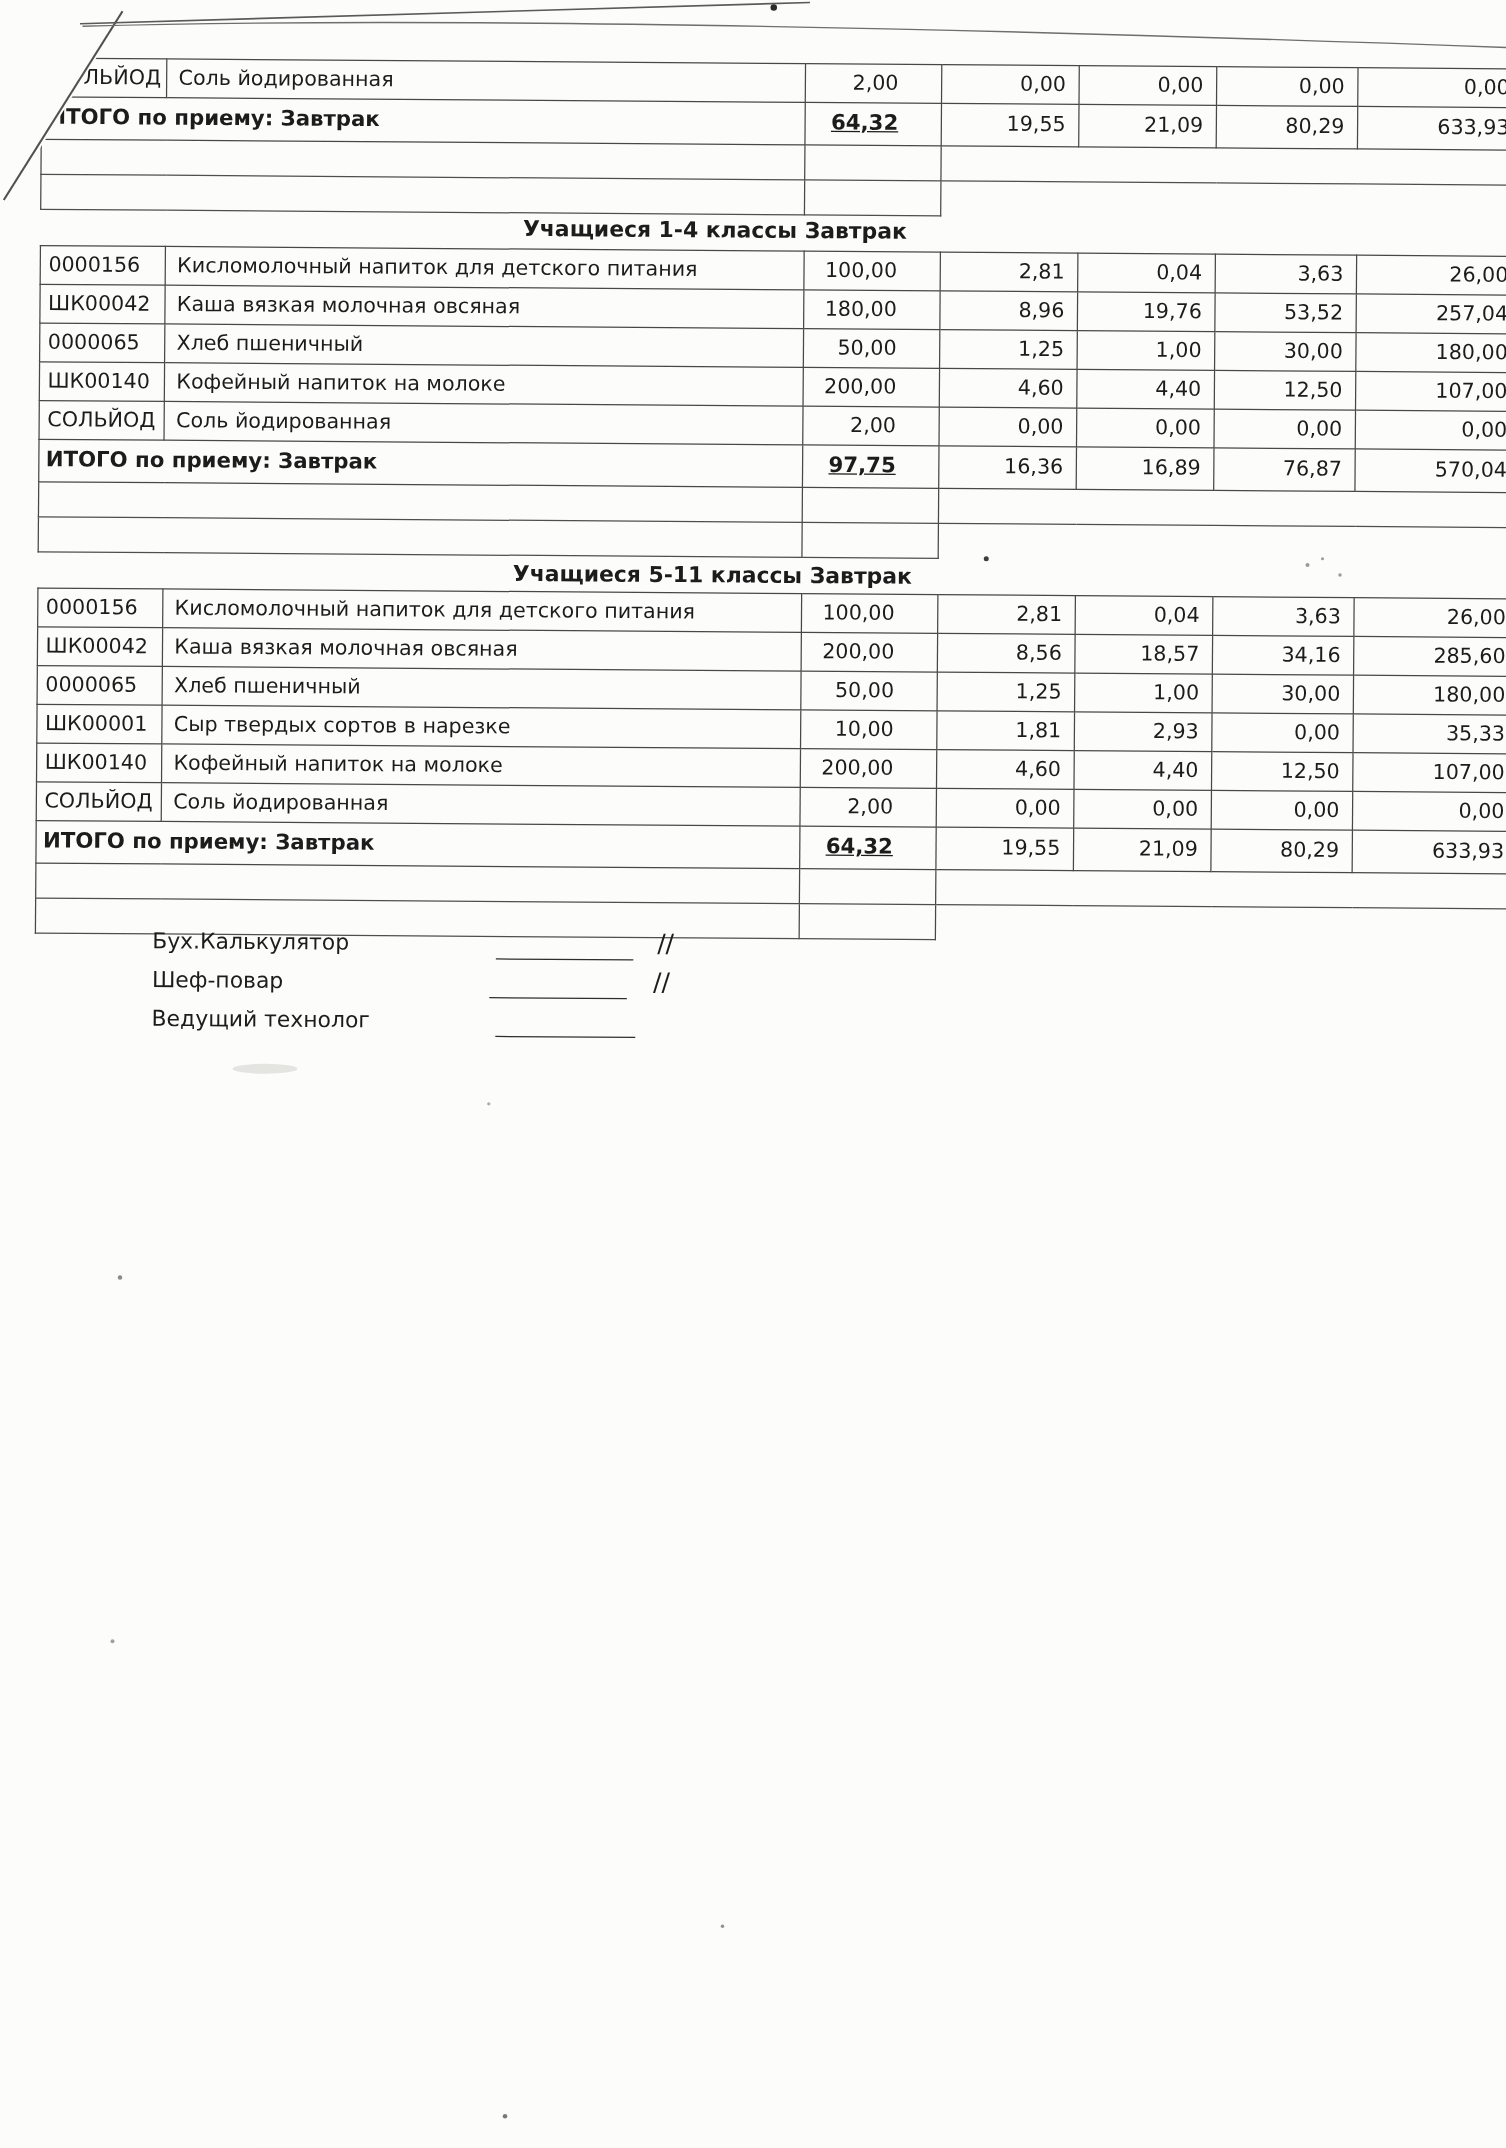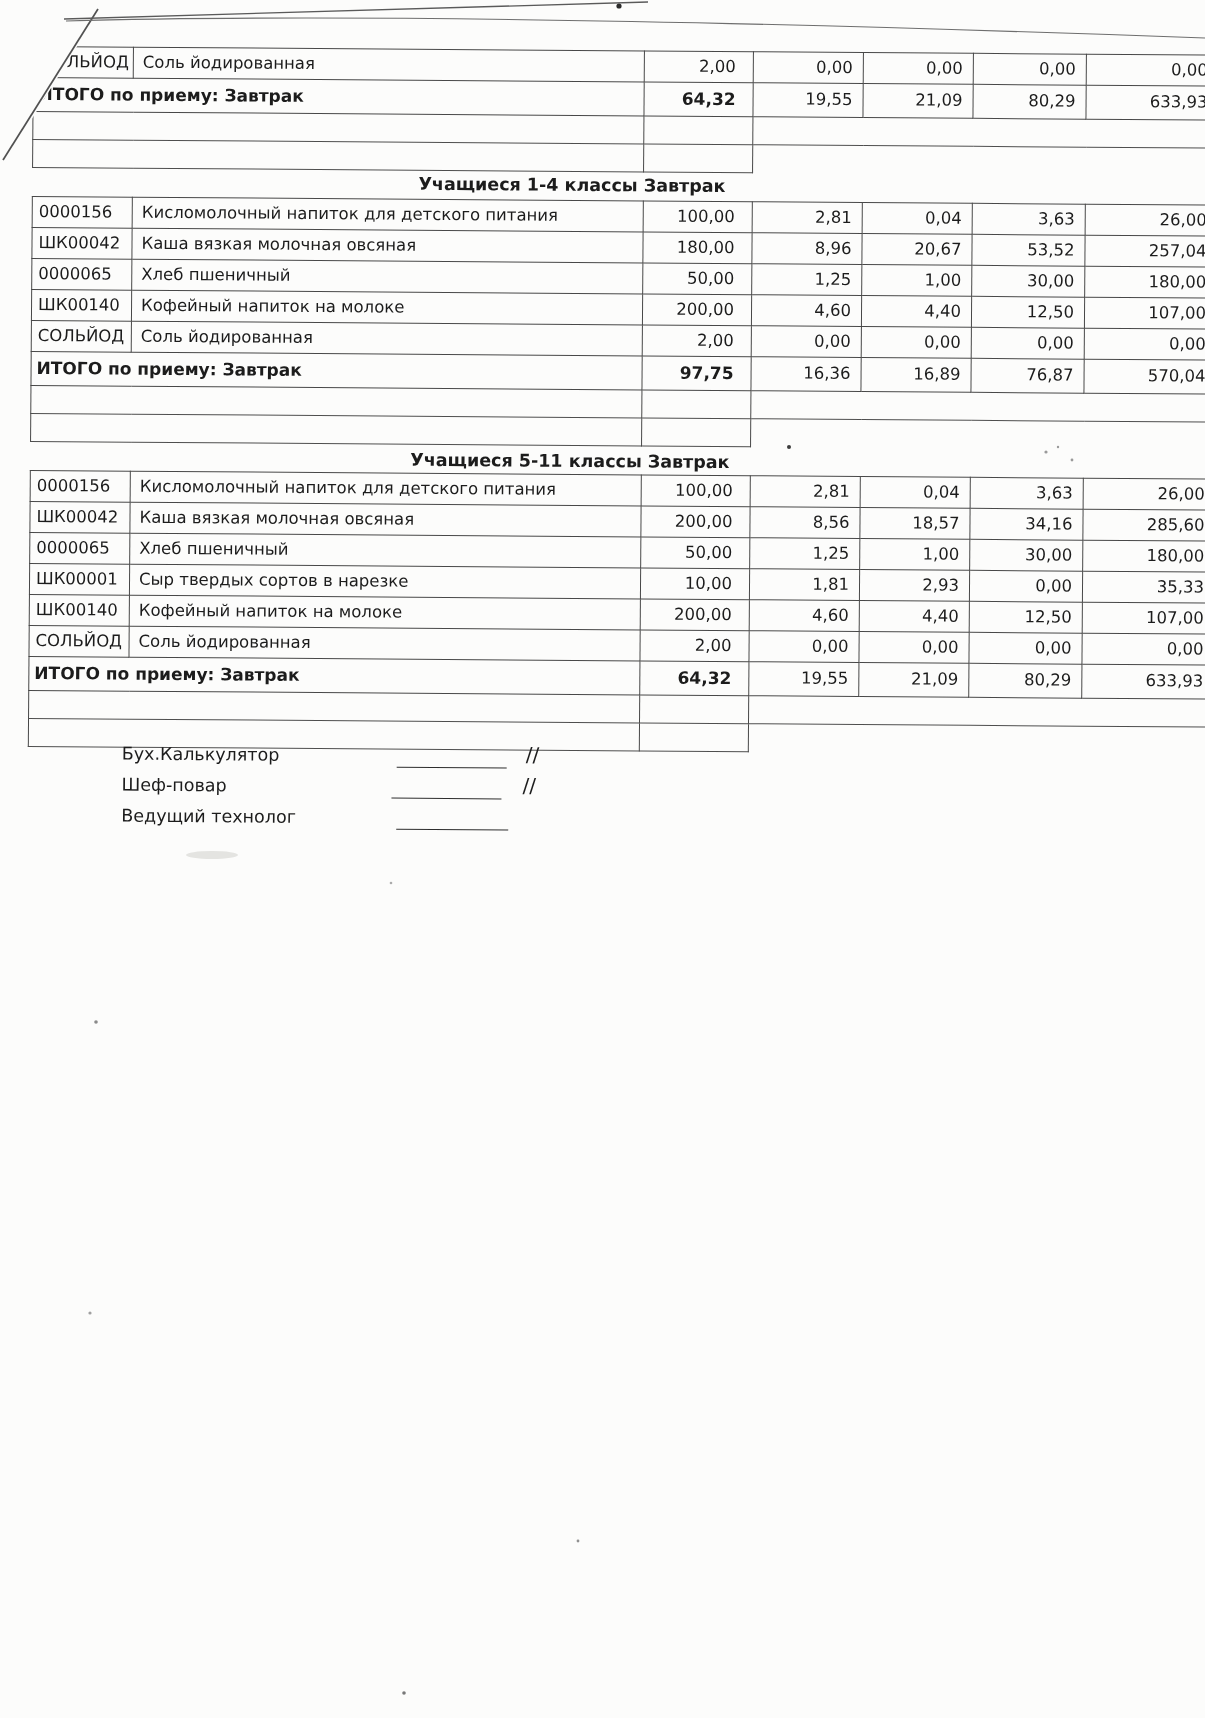--- a/index.html
+++ b/index.html
@@ -27,25 +27,25 @@
   .doc-table td{
     border:1.45px solid #484848;
     font-size:16.5px;line-height:1;vertical-align:middle;
     padding:0;height:30px;white-space:nowrap;overflow:visible;
   }
   .doc-table tr.total-row td{height:33px;}
   .doc-table td.code{padding-left:6px;margin-left:12px;}
   .doc-table td.code-cut{text-align:right;padding-right:4px;}
   .doc-table td.name{padding-left:9px;}
   .doc-table td.num{text-align:right;}
-  .doc-table td.qty{padding-right:17px;}
+  .doc-table td.qty{padding-right:34px;}
   .doc-table td.v{padding-right:10px;}
   .doc-table td.last{padding-right:92px;}
   .doc-table td.total-label{font-weight:bold;font-size:17px;padding-left:5px;}
-  .doc-table td.b{font-weight:bold;font-size:17px;}
+  .doc-table td.b{font-weight:bold;font-size:17px;text-decoration:underline;}
   
   .doc-table tr.row-empty td{border:none;height:27px;}
   .doc-table tr.row-empty td.c-left{border-left:1.45px solid #484848;border-right:1.45px solid #484848;}
   .doc-table tr.row-empty td.c-qty{border-right:1.45px solid #484848;}
   .doc-table tr.row-empty-a td{border-bottom:1.45px solid #4e4e4e;}
   .doc-table tr.row-empty-b td.c-left,
   .doc-table tr.row-empty-b td.c-qty{border-bottom:1.45px solid #4e4e4e;}
   
   .tbl-title{
     position:absolute;left:33px;width:1080px;
@@ -126,21 +126,21 @@
         <td class="num v">2,81</td>
         <td class="num v">0,04</td>
         <td class="num v">3,63</td>
         <td class="num last">26,00</td>
       </tr>
       <tr>
         <td class="code">ШК00042</td>
         <td class="name">Каша вязкая молочная овсяная</td>
         <td class="num qty">180,00</td>
         <td class="num v">8,96</td>
-        <td class="num v">20,67</td>
+        <td class="num v">19,76</td>
         <td class="num v">53,52</td>
         <td class="num last">257,04</td>
       </tr>
       <tr>
         <td class="code">0000065</td>
         <td class="name">Хлеб пшеничный</td>
         <td class="num qty">50,00</td>
         <td class="num v">1,25</td>
         <td class="num v">1,00</td>
         <td class="num v">30,00</td>

